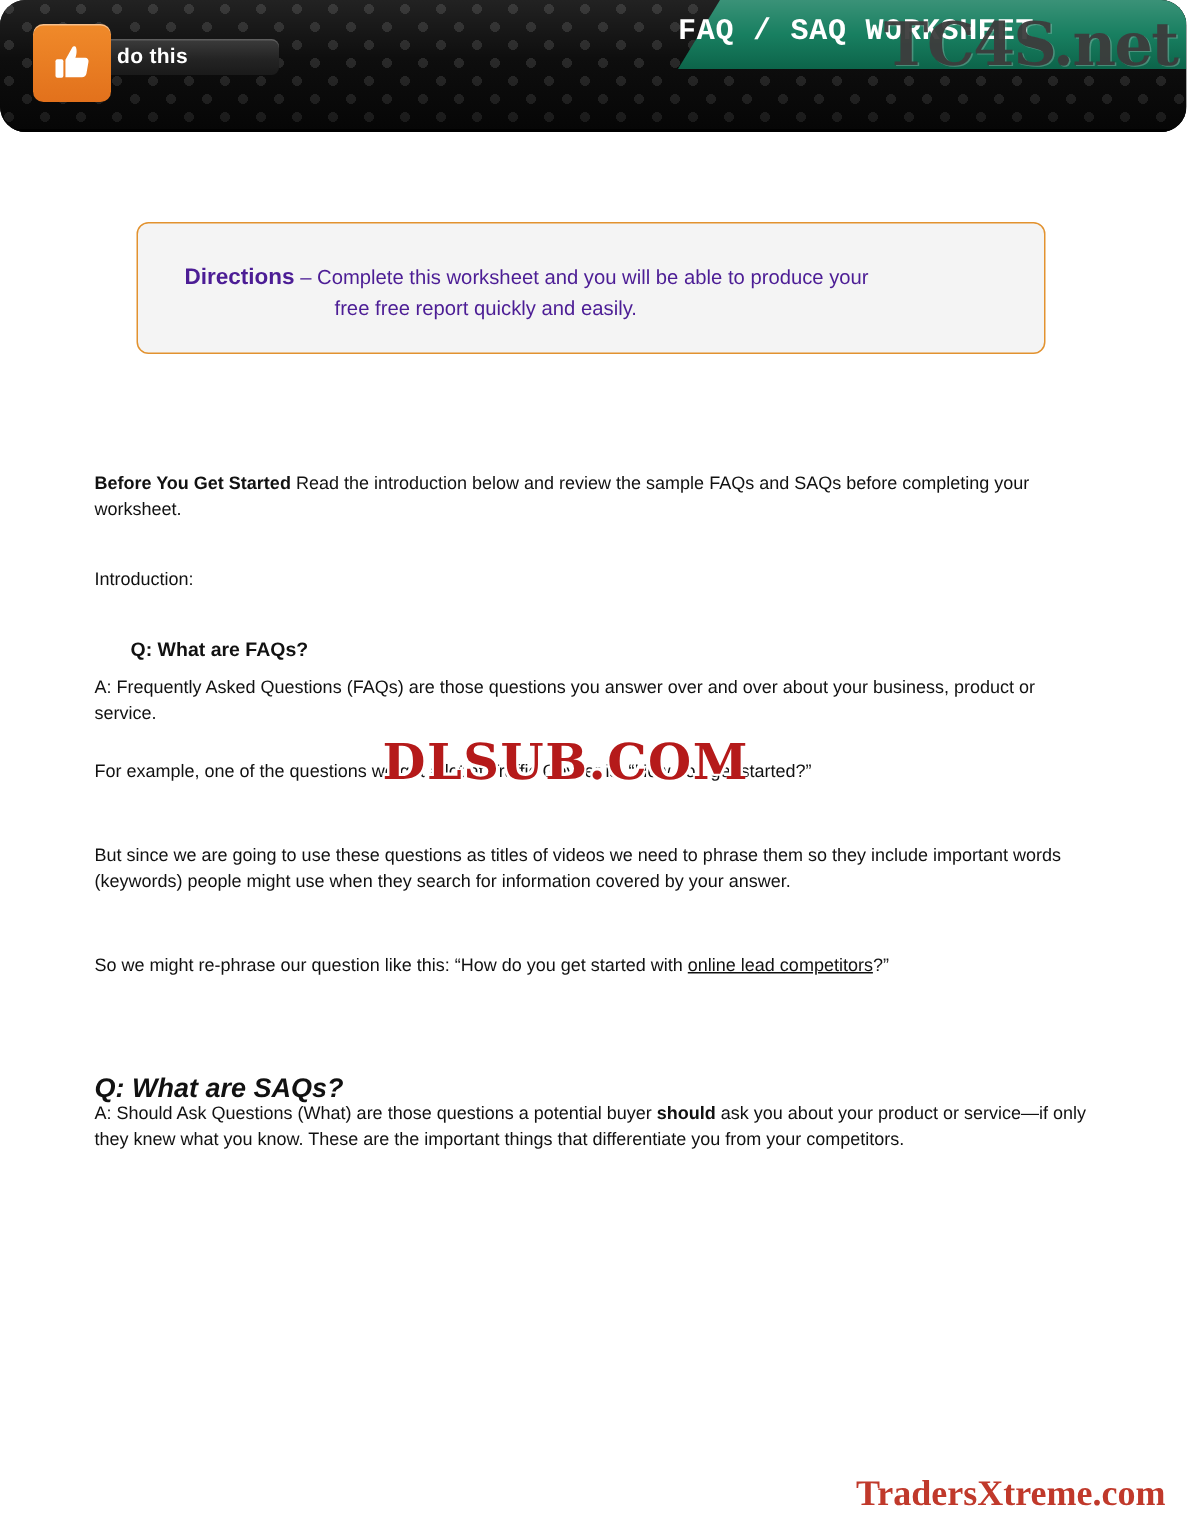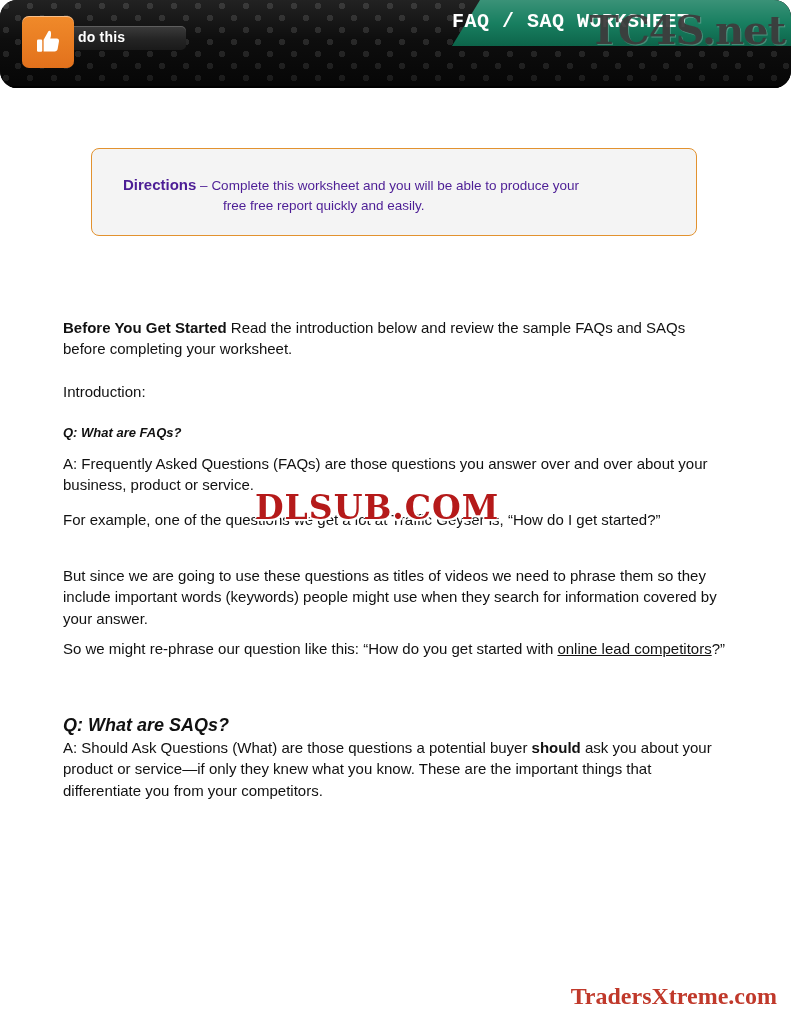--- a/index.html
+++ b/index.html
@@ -167,27 +167,27 @@
   }
   .directions-second-line {
     display: block;
     padding-left: 100px;
   }
 
   .body-text {
     position: absolute;
     left: 63px;
     width: 668px;
-    font-size: 15px;
+    font-size: 12px;
     color: #111111;
     line-height: 1.42;
   }
   .p-before { top: 214px; }
   .p-intro { top: 278px; }
-  .q-faq { top: 323px; font-style: italic; font-weight: bold; font-size: 13px; }
+  .q-faq { top: 323px; font-weight: bold; font-size: 13px; margin-left: 24px; }
   .p-a-faq { top: 350px; }
   .p-example { top: 406px; }
   .p-but { top: 462px; }
   .p-rephrase { top: 535px; }
   .q-saq { top: 607px; font-style: italic; font-weight: bold; font-size: 18px; }
   .p-a-saq { top: 634px; }
 
   u.link { text-decoration: underline; }
 
   

